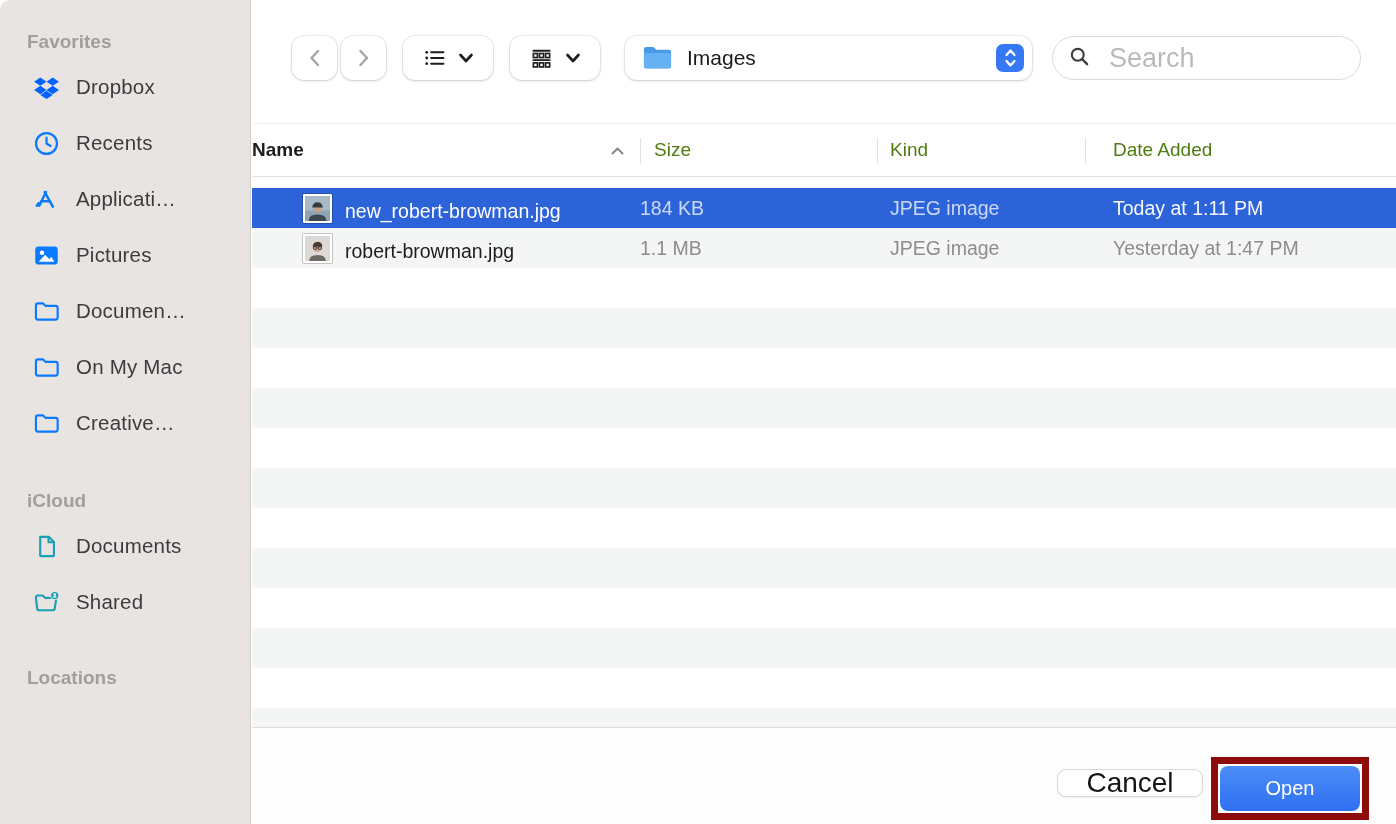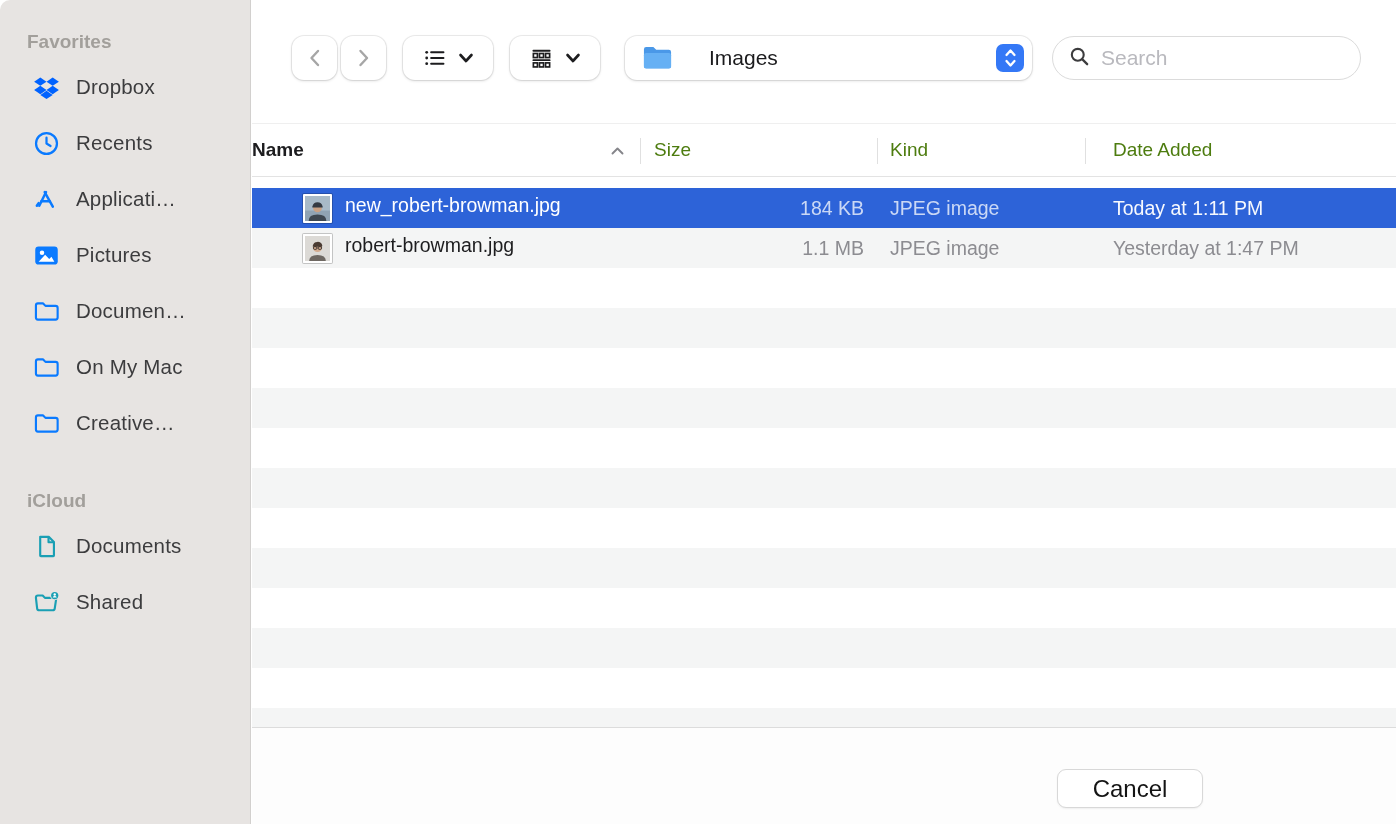--- a/index.html
+++ b/index.html
@@ -18,69 +18,69 @@
   .sb-icon svg{width:27px;height:27px;display:block;}
   .sb-label{font-size:20.5px;color:#3c3c3e;letter-spacing:.2px;white-space:nowrap;}
 
   
   .main{position:absolute;left:252px;top:0;right:0;bottom:0;background:#fff;}
 
   
   .toolbar{position:absolute;left:0;top:0;right:0;height:123px;background:#fff;}
   .tbtn{position:absolute;top:36px;height:44px;background:#fff;border-radius:12px;box-sizing:border-box;
         box-shadow:0 0 0 1px rgba(0,0,0,.07),0 1px 3px rgba(0,0,0,.14);
-        display:flex;align-items:center;justify-content:center;gap:22px;}
+        display:flex;align-items:center;justify-content:center;}
   .tbtn svg{display:block;}
   #btn-back{left:40px;width:45px;}
   #btn-forward{left:89px;width:45px;}
   #btn-view-list{left:151px;width:90px;gap:11px;}
   #btn-view-group{left:258px;width:90px;gap:11px;}
   #folder-select{left:373px;width:407px;justify-content:flex-start;padding:0 8px 0 17px;}
   #folder-select .fs-label{font-size:21px;color:#1b1b1d;margin-left:14px;}
   .stepper{margin-left:auto;width:28px;height:28px;border-radius:7px;background:#3478f6;
            display:flex;flex-direction:column;align-items:center;justify-content:center;gap:1px;}
   #search-field{position:absolute;left:800px;top:36px;width:309px;height:44px;border-radius:22px;background:#fff;
                 border:1.5px solid #dbdbdb;box-sizing:border-box;display:flex;align-items:center;padding:0 14px 0 15px;}
-  #search-field input{border:none;outline:none;background:transparent;font-size:21px;color:#1d1d1f;width:100%;
-                      margin-left:8px;font-family:"Liberation Sans",sans-serif;}
+  #search-field input{border:none;outline:none;background:transparent;font-size:27px;color:#1d1d1f;width:100%;
+                      margin-left:16px;font-family:"Liberation Sans",sans-serif;}
   #search-field input::placeholder{color:#b9b9be;}
 
   
   .table-header{position:absolute;left:0;right:0;top:123px;height:54px;background:#fff;box-sizing:border-box;
                 border-top:1px solid #efefef;border-bottom:1px solid #e3e3e3;
                 display:grid;grid-template-columns:388px 237px 208px 1fr;align-items:center;}
   .th{font-size:19px;color:#4d7c0f;}
   .th-name{padding-right:15px;font-weight:600;color:#1d1d1f;
            display:flex;align-items:center;justify-content:space-between;}
   .th-size{padding-left:14px;}
   .th-kind{padding-left:13px;}
   .th-date{padding-left:28px;}
   .col-div{position:absolute;top:14px;width:1px;height:26px;background:#e0e0e0;}
   .col-div.d1{left:388px;} .col-div.d2{left:625px;} .col-div.d3{left:833px;}
 
   
   .file-list{position:absolute;left:0;right:0;top:177px;height:550px;overflow:hidden;box-sizing:border-box;padding-top:11px;}
   .file-row{height:40px;display:grid;grid-template-columns:388px 237px 208px 1fr;align-items:center;font-size:19.5px;}
   .file-row.stripe{background:#f4f5f5;}
   .file-row.selected{background:#2d63d8;}
-  .cell-name{display:flex;align-items:flex-start;padding-left:51px;color:#1d1d1f;white-space:nowrap;}
+  .cell-name{display:flex;align-items:flex-end;padding-left:51px;color:#1d1d1f;white-space:nowrap;}
   .selected .cell-name{color:#fff;}
   .thumb{width:25px;height:25px;border:2px solid #fff;box-shadow:0 0 0 1px rgba(0,0,0,.2);border-radius:1px;
          margin-right:13px;flex:none;overflow:hidden;}
   .thumb svg{display:block;width:25px;height:25px;}
-  .cell-size{text-align:right;padding-right:13px;color:#8c8c91;}
+  .cell-size{text-align:left;padding-right:13px;color:#8c8c91;}
   .cell-kind{padding-left:13px;color:#8c8c91;}
   .cell-date{padding-left:28px;color:#8c8c91;}
   .selected .cell-size,.selected .cell-kind{color:rgba(255,255,255,.75);}
   .selected .cell-date{color:rgba(255,255,255,.96);}
 
   
   .footer{position:absolute;left:0;right:0;top:727px;bottom:0;background:#fdfdfd;border-top:1px solid #dcdcdc;}
-  .btn-cancel{position:absolute;left:805px;top:41px;width:146px;height:39px;background:#fff;border:1px solid #d8d8d8;
-              border-radius:9px;box-sizing:border-box;font-size:24px;color:#141414;
+  .btn-cancel{position:absolute;left:805px;top:41px;width:146px;height:28px;background:#fff;border:1px solid #d8d8d8;
+              border-radius:9px;box-sizing:border-box;font-size:28px;color:#141414;
               display:flex;align-items:center;justify-content:center;box-shadow:0 1px 2px rgba(0,0,0,.06);}
   .open-annotation{position:absolute;left:959px;top:29px;width:158px;height:63px;border:7px solid #8e0b0b;
                    box-sizing:border-box;padding:2px;}
   .btn-open{width:100%;height:100%;background:linear-gradient(#4c8df8,#2f6ff2);border-radius:8px;color:#fff;
             font-size:20px;display:flex;align-items:center;justify-content:center;}
 </style>
 </head>
 <body>
 
 <div class="window">
@@ -168,20 +168,21 @@
           <svg viewBox="0 0 24 24">
             <path d="M2.6 7.6 q0-1.8 1.8-1.8 h4.2 l2 2.1 h8.2 q1.9 0 1.7 1.6 l-1.2 7.9 q-.2 1.5-1.9 1.5 H5.6 q-1.7 0-1.9-1.5 L2.6 7.8 Z" fill="none" stroke="#1a9fb4" stroke-width="1.9" stroke-linejoin="round"></path>
             <circle cx="19.3" cy="5.8" r="4.1" fill="#e7e4e2"></circle>
             <circle cx="19.3" cy="5.8" r="3.2" fill="#1a9fb4"></circle>
             <circle cx="19.3" cy="4.9" r="1.05" fill="#fff"></circle>
             <path d="M17.5 7.6 a1.9 1.9 0 0 1 3.6 0 Z" fill="#fff"></path>
           </svg>
         </span>
         <span class="sb-label">Shared</span>
       </div>
+      <div class="sb-header gap2">Locations</div>
       <div class="sb-item clipped"></div>
     </div>
 
   <div class="main">
 
     <div class="toolbar">
       <div class="tbtn" id="btn-back">
         <span>
           <svg width="19" height="24" viewBox="0 0 19 24">
               <path d="M13 5 L6.5 12 L13 19" fill="none" stroke="#a6a6a6" stroke-width="2.4" stroke-linecap="round" stroke-linejoin="round"></path>
@@ -322,16 +323,19 @@
         <div class="file-row"></div>
         <div class="file-row stripe"></div>
         <div class="file-row"></div>
         <div class="file-row stripe"></div>
         <div class="file-row"></div>
         <div class="file-row stripe"></div>
       </div>
 
     <div class="footer">
       <div class="btn-cancel">Cancel</div>
+      <div class="open-annotation">
+        <div class="btn-open">Open</div>
+      </div>
     </div>
 
   </div>
 </div>
 
 </body></html>

